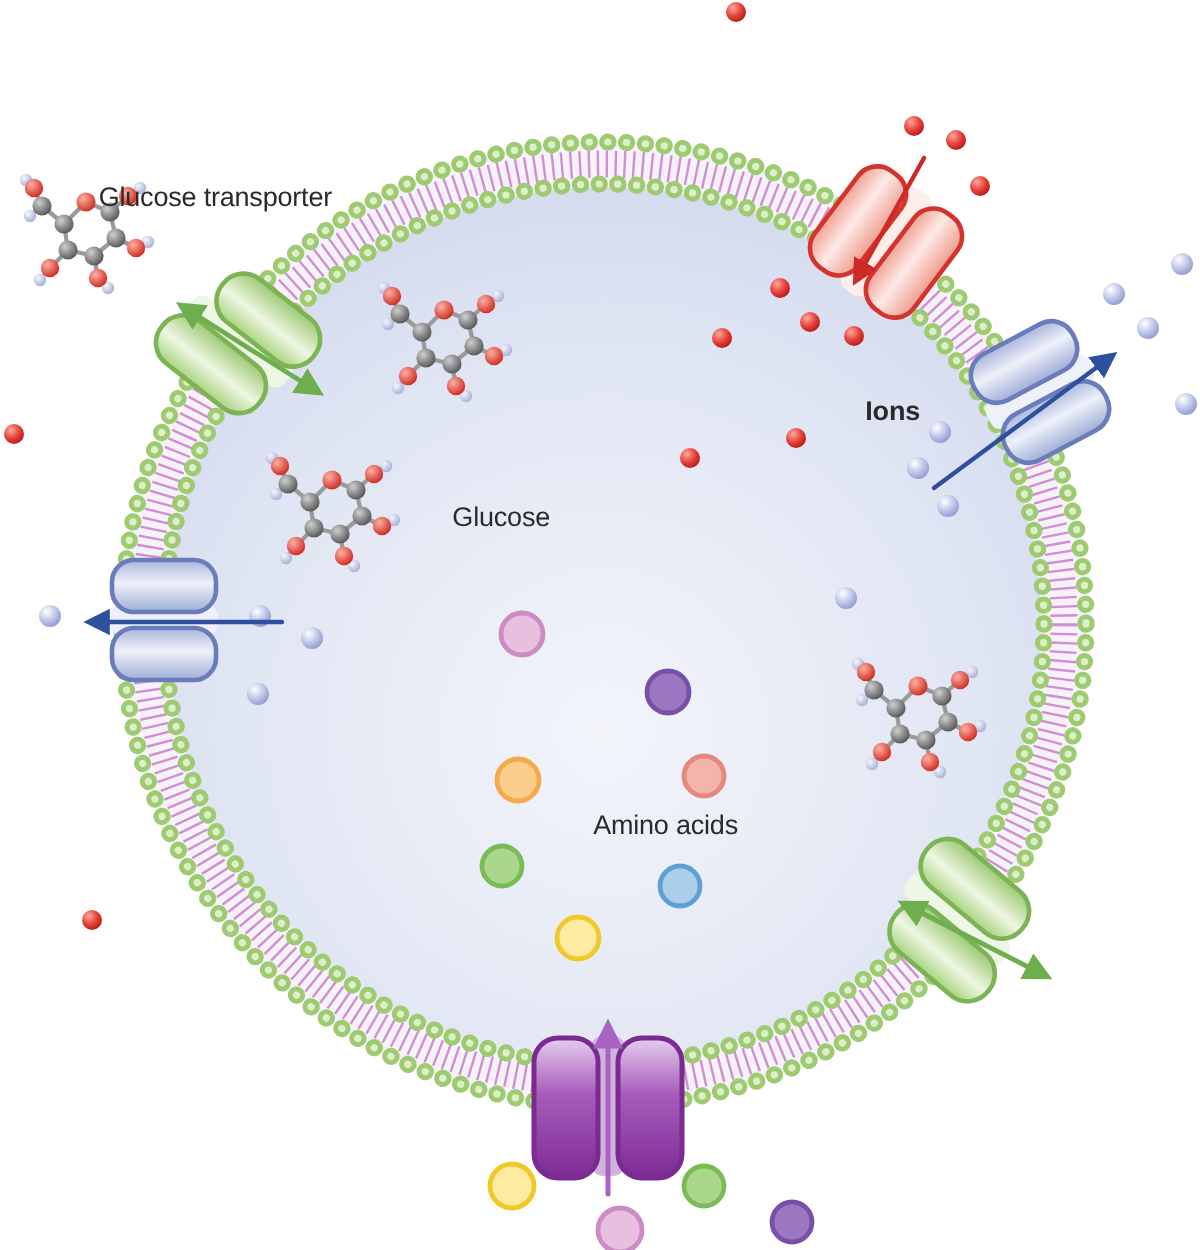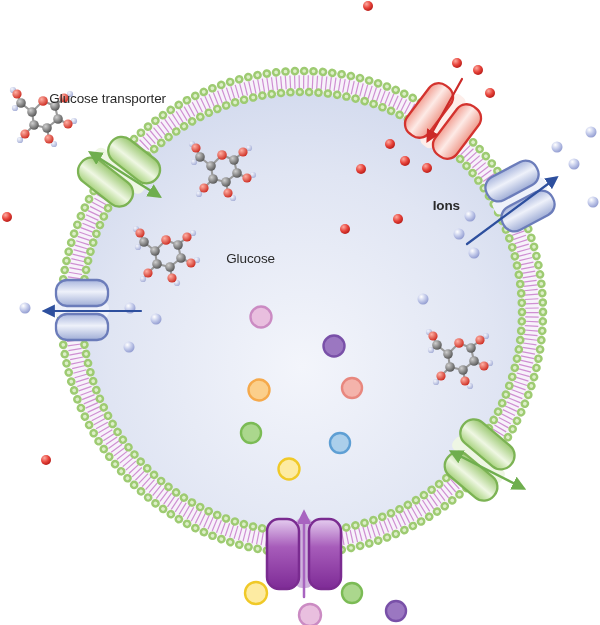--- a/index.html
+++ b/index.html
@@ -227,13 +227,14 @@
       <line x1="467" y1="244" x2="556" y2="178" stroke="#2d4f9e" stroke-width="2.2" marker-end="url(#ah-blue)"></line>
       <line x1="141" y1="311" x2="45" y2="311" stroke="#2d4f9e" stroke-width="2.2" marker-end="url(#ah-blue)"></line>
       <line x1="452" y1="452" x2="523" y2="488" stroke="#6fae4e" stroke-width="2.4" marker-start="url(#ah-green)" marker-end="url(#ah-green)"></line>
       <line x1="304" y1="597" x2="304" y2="513" stroke="#a864c0" stroke-width="2.5" marker-end="url(#ah-purple)"></line>
     </g>
   </svg>
 
   <div class="label" style="left:48px;top:90px;width:118px;">Glucose transporter</div>
   <div class="label" style="left:180px;top:204px;width:95px;margin-top:46px;">Glucose</div>
   <div class="label" style="left:406px;top:197px;width:54px;font-weight:bold;">Ions</div>
+  <div class="label" style="left:247px;top:404px;width:122px;">Amino acids</div>
 </div>
 
 </body></html>

